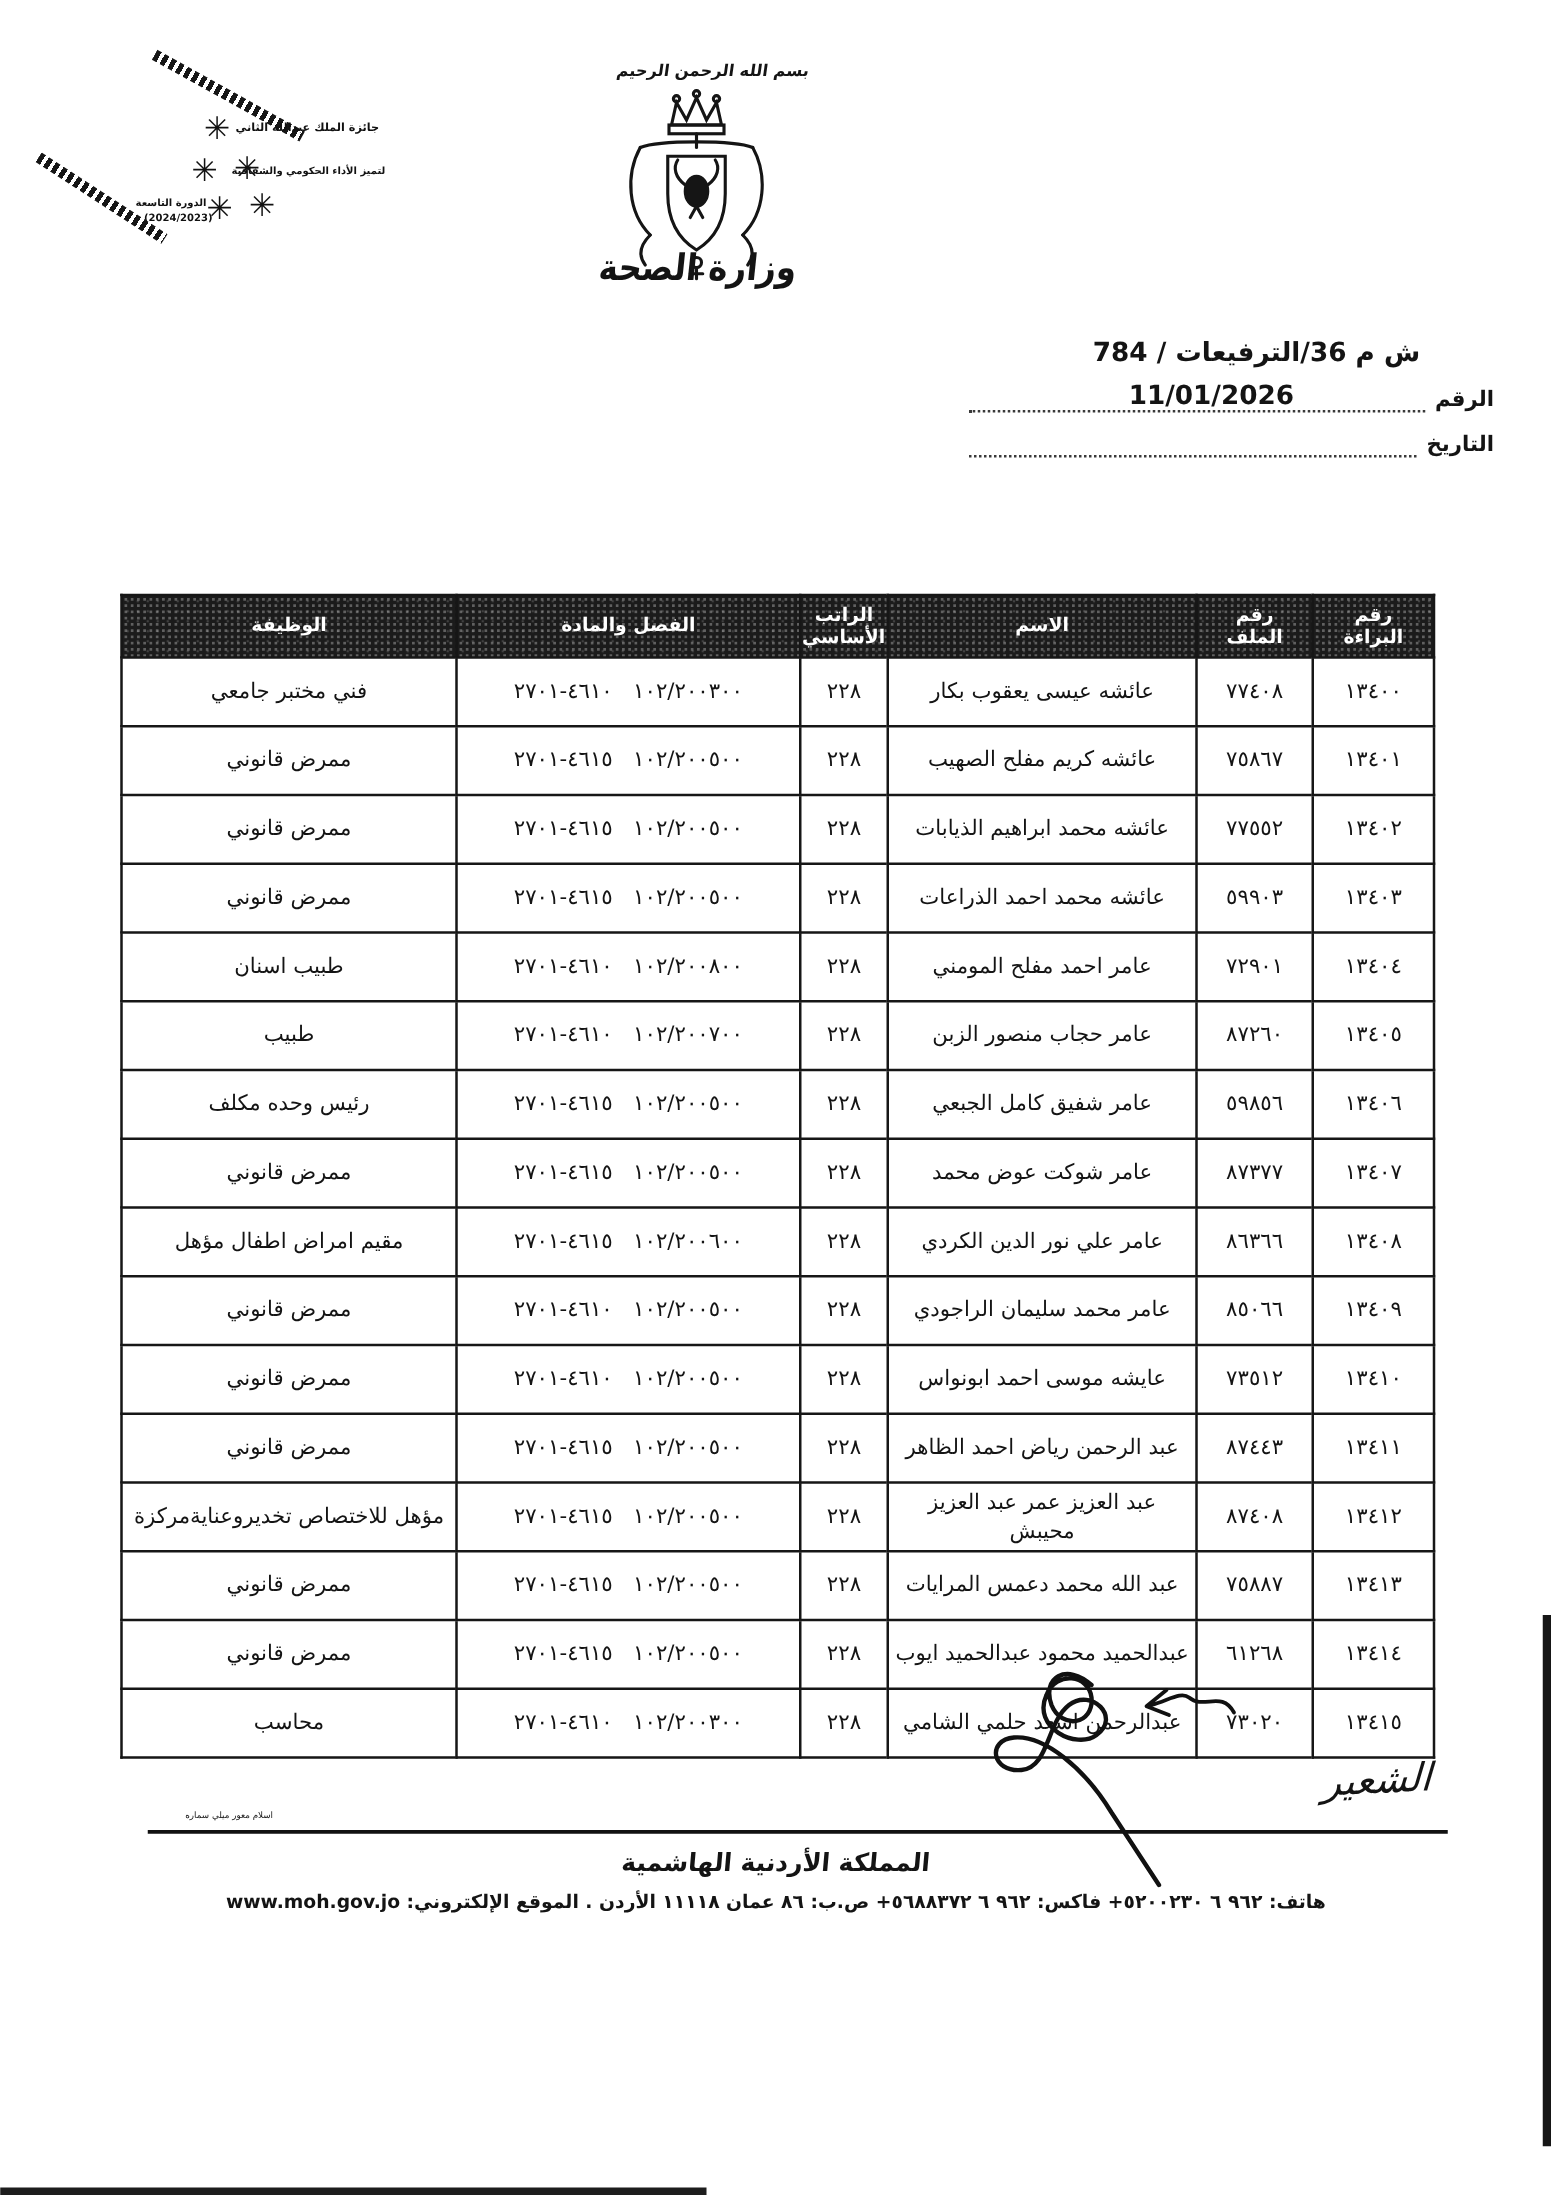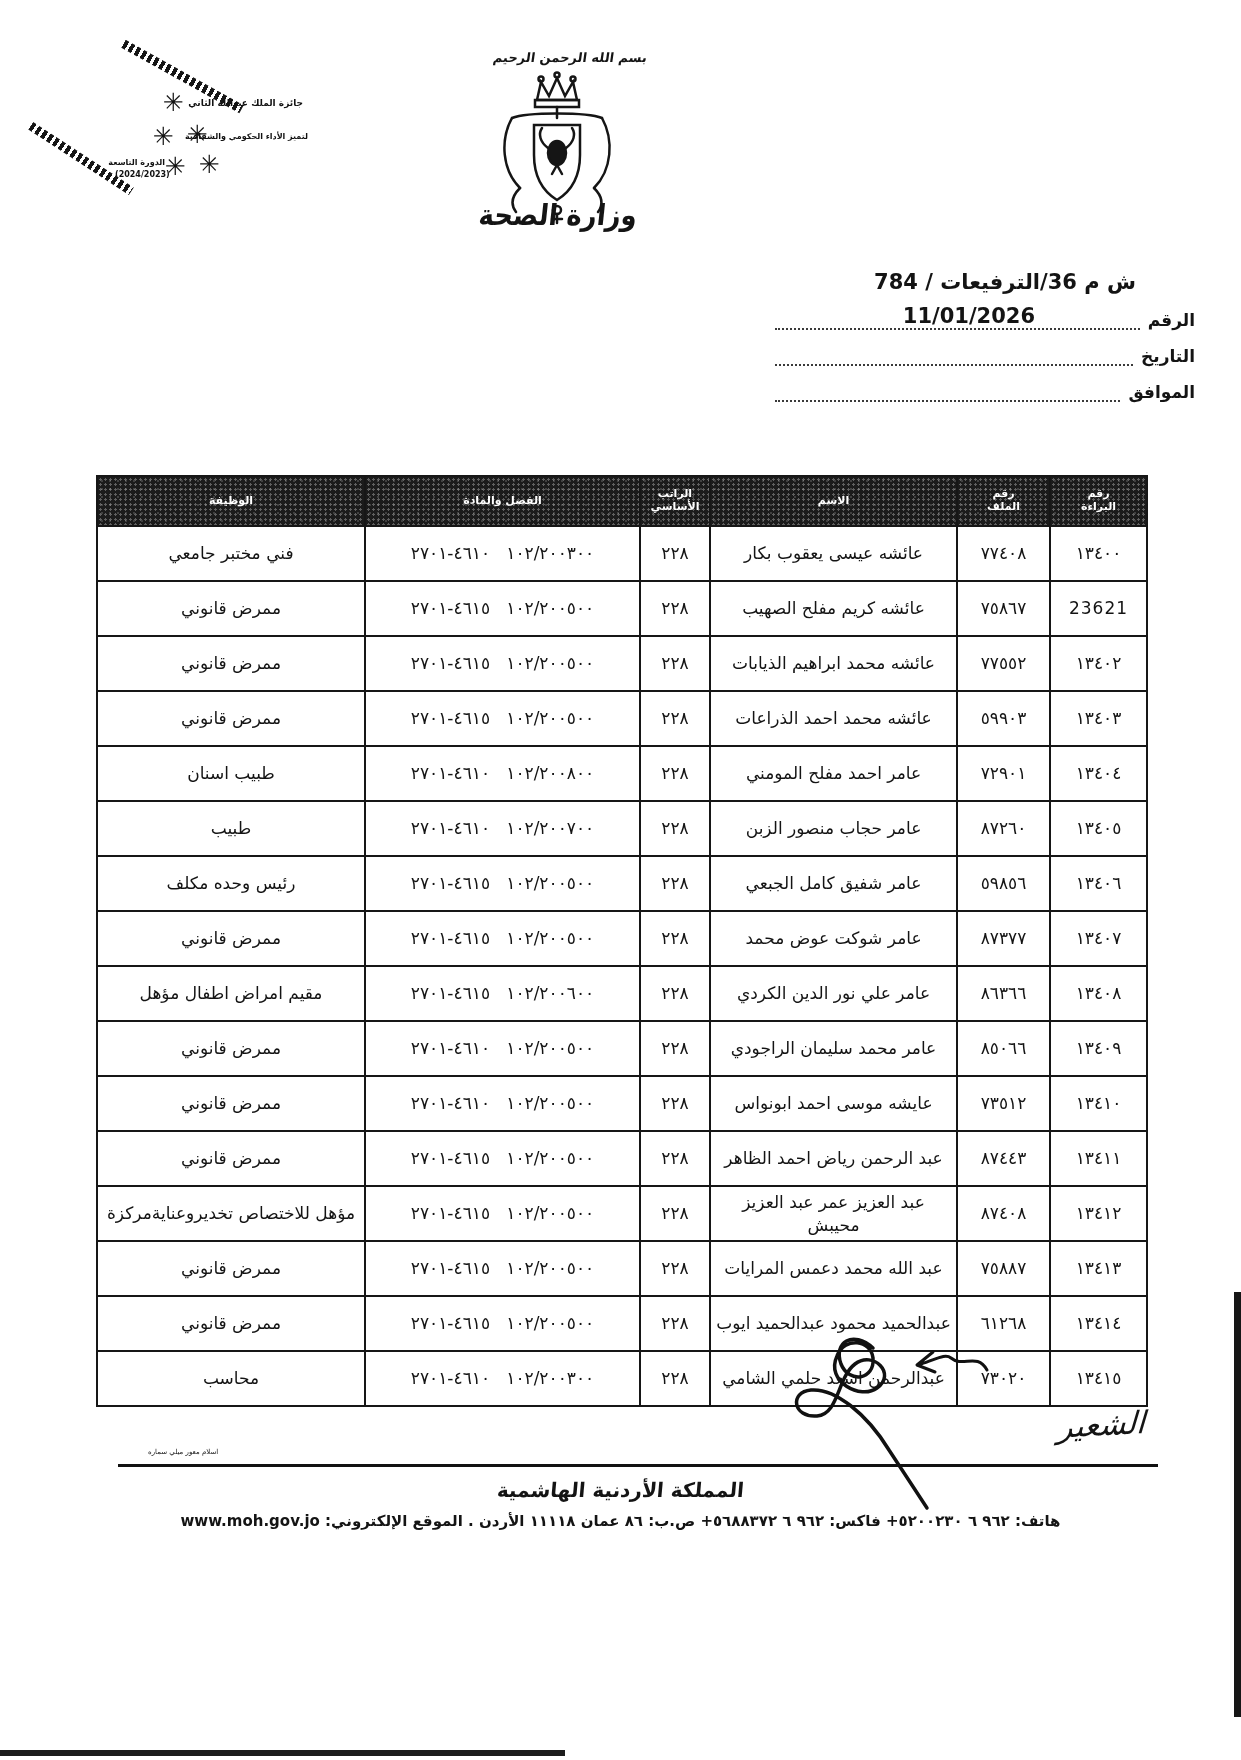--- a/index.html
+++ b/index.html
@@ -24,21 +24,21 @@
   .ref-line{font-size:21px;font-weight:bold;text-align:center;padding-left:40px;}
   .ref-date{position:absolute;right:160px;top:34px;font-size:21px;font-weight:bold;direction:ltr;}
   .ref-row{display:flex;align-items:flex-end;margin-top:14px;direction:rtl;height:22px;}
   .ref-row .lbl{font-size:17px;font-weight:bold;margin-left:8px;}
   .ref-row .dots{flex:1;border-bottom:2px dotted #3a3a3a;height:16px;}
 
   
   .doc-table{position:absolute;left:96px;top:475px;}
   table{border-collapse:collapse;table-layout:fixed;width:1050px;direction:rtl;}
   th,td{border:2px solid #161616;}
-  th{height:46px;background-color:#1b1b1b;color:#fff;font-size:11px;font-weight:bold;
+  th{height:46px;background-color:#1b1b1b;color:#fff;font-size:15px;font-weight:bold;
      white-space:pre-line;line-height:1.15;text-align:center;vertical-align:middle;
      background-image:radial-gradient(rgba(255,255,255,.30) 1px,transparent 1.4px),
                       radial-gradient(rgba(255,255,255,.16) 1px,transparent 1.3px);
      background-size:5px 5px,8px 8px;}
   td{height:51px;text-align:center;vertical-align:middle;font-size:17px;letter-spacing:1px;
      padding:1px 4px;line-height:1.35;font-weight:500;}
   td.ltr-cell{direction:ltr;letter-spacing:0.5px;margin-left:29px;}
 
   
   .signature{position:absolute;left:775px;top:1328px;}
@@ -100,24 +100,20 @@
 
   <div class="ref-block">
     <div class="ref-line">ش م 36/الترفيعات / 784</div>
     <div class="ref-date">11/01/2026</div>
     <div class="ref-row">
       <span class="lbl">الرقم</span>
       <span class="dots"></span>
     </div>
     <div class="ref-row">
       <span class="lbl">التاريخ</span>
-      <span class="dots"></span>
-    </div>
-    <div class="ref-row">
-      <span class="lbl">الموافق</span>
       <span class="dots"></span>
     </div>
   </div>
 
   <div class="doc-table">
     <table>
       <colgroup>
         <col style="width:97px">
           <col style="width:93px">
           <col style="width:247px">
@@ -141,21 +137,21 @@
       <tbody>
           <tr>
             <td>١٣٤٠٠</td>
             <td>٧٧٤٠٨</td>
             <td>عائشه عيسى يعقوب بكار</td>
             <td>٢٢٨</td>
             <td class="ltr-cell">١٠٢/٢٠٠٣٠٠&nbsp;&nbsp;&nbsp;٤٦١٠-٢٧٠١</td>
             <td>فني مختبر جامعي</td>
           </tr>
           <tr>
-            <td>23621</td>
+            <td>١٣٤٠١</td>
             <td>٧٥٨٦٧</td>
             <td>عائشه كريم مفلح الصهيب</td>
             <td>٢٢٨</td>
             <td class="ltr-cell">١٠٢/٢٠٠٥٠٠&nbsp;&nbsp;&nbsp;٤٦١٥-٢٧٠١</td>
             <td>ممرض قانوني</td>
           </tr>
           <tr>
             <td>١٣٤٠٢</td>
             <td>٧٧٥٥٢</td>
             <td>عائشه محمد ابراهيم الذيابات</td>

